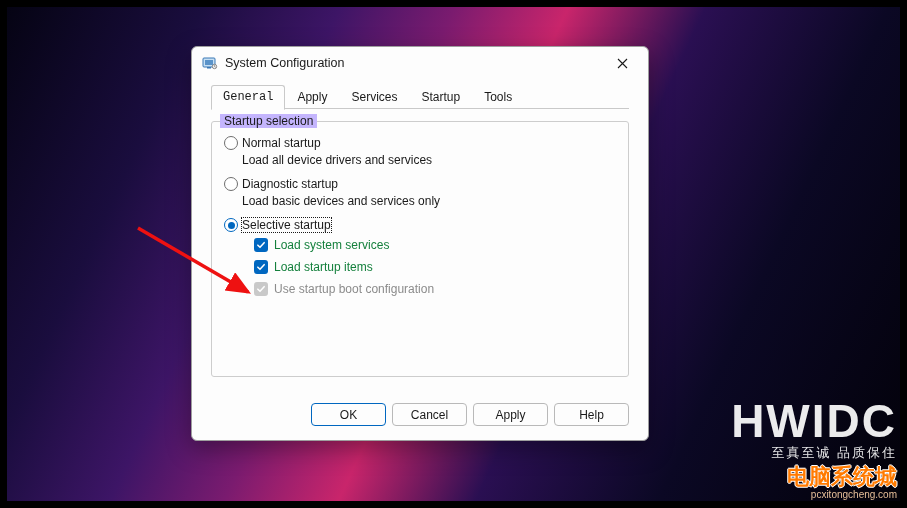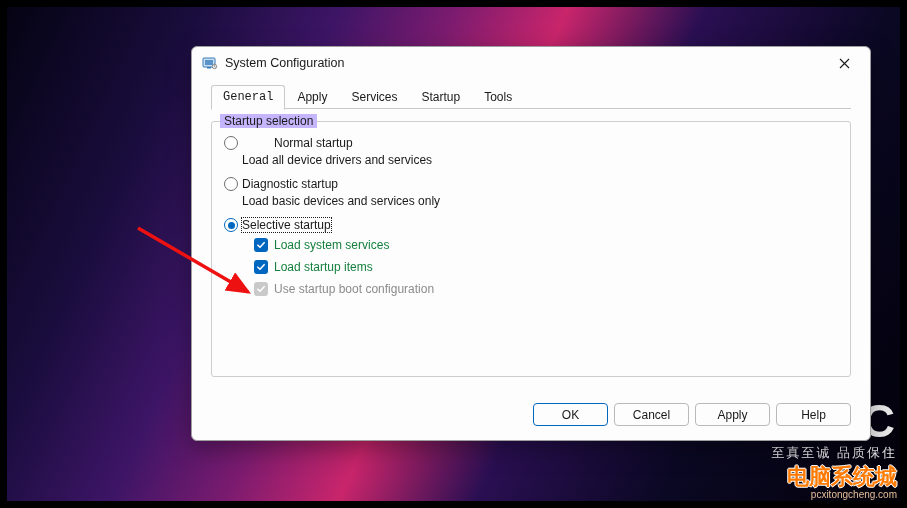--- a/index.html
+++ b/index.html
@@ -17,21 +17,21 @@
     }
     .black-frame-top    { top:0; left:0; right:0; height:7px; }
     .black-frame-bottom { bottom:0; left:0; right:0; height:7px; }
     .black-frame-left   { top:0; bottom:0; left:0; width:7px; }
     .black-frame-right  { top:0; bottom:0; right:0; width:7px; }
 
     .dialog {
       position: absolute;
       left: 191px;
       top: 46px;
-      width: 680px;
+      width: 458px;
       height: 395px;
       background: #fdfdfd;
       border: 1px solid #9e9e9e;
       border-radius: 6px;
       box-shadow: 0 8px 24px rgba(0,0,0,0.35);
       z-index: 5;
     }
     .titlebar {
       height: 32px;
       display: flex;
@@ -95,21 +95,21 @@
       position:absolute;
       top:-8px; left:8px;
       background:#c4b5fd;
       padding:0 4px;
       font-size:12px;
       color:#1a1a1a;
     }
 
     .radio-row { display:flex; align-items:center; margin-top:4px; }
     .radio-row + .desc { margin: 3px 0 10px 18px; font-size:12px; color:#1a1a1a; }
-    .radio-row:first-of-type { margin-top: 0; gap: 32px; }
+    .radio-row:first-of-type { margin-top: 0; }
 
     .radio {
       width:14px; height:14px; border-radius:50%;
       border:1px solid #6e6e6e; margin-right:4px;
       display:inline-flex; align-items:center; justify-content:center;
       background:#fff;
       flex-shrink:0;
     }
     .radio.checked { border-color:#0067c0; }
     .radio.checked::after{

